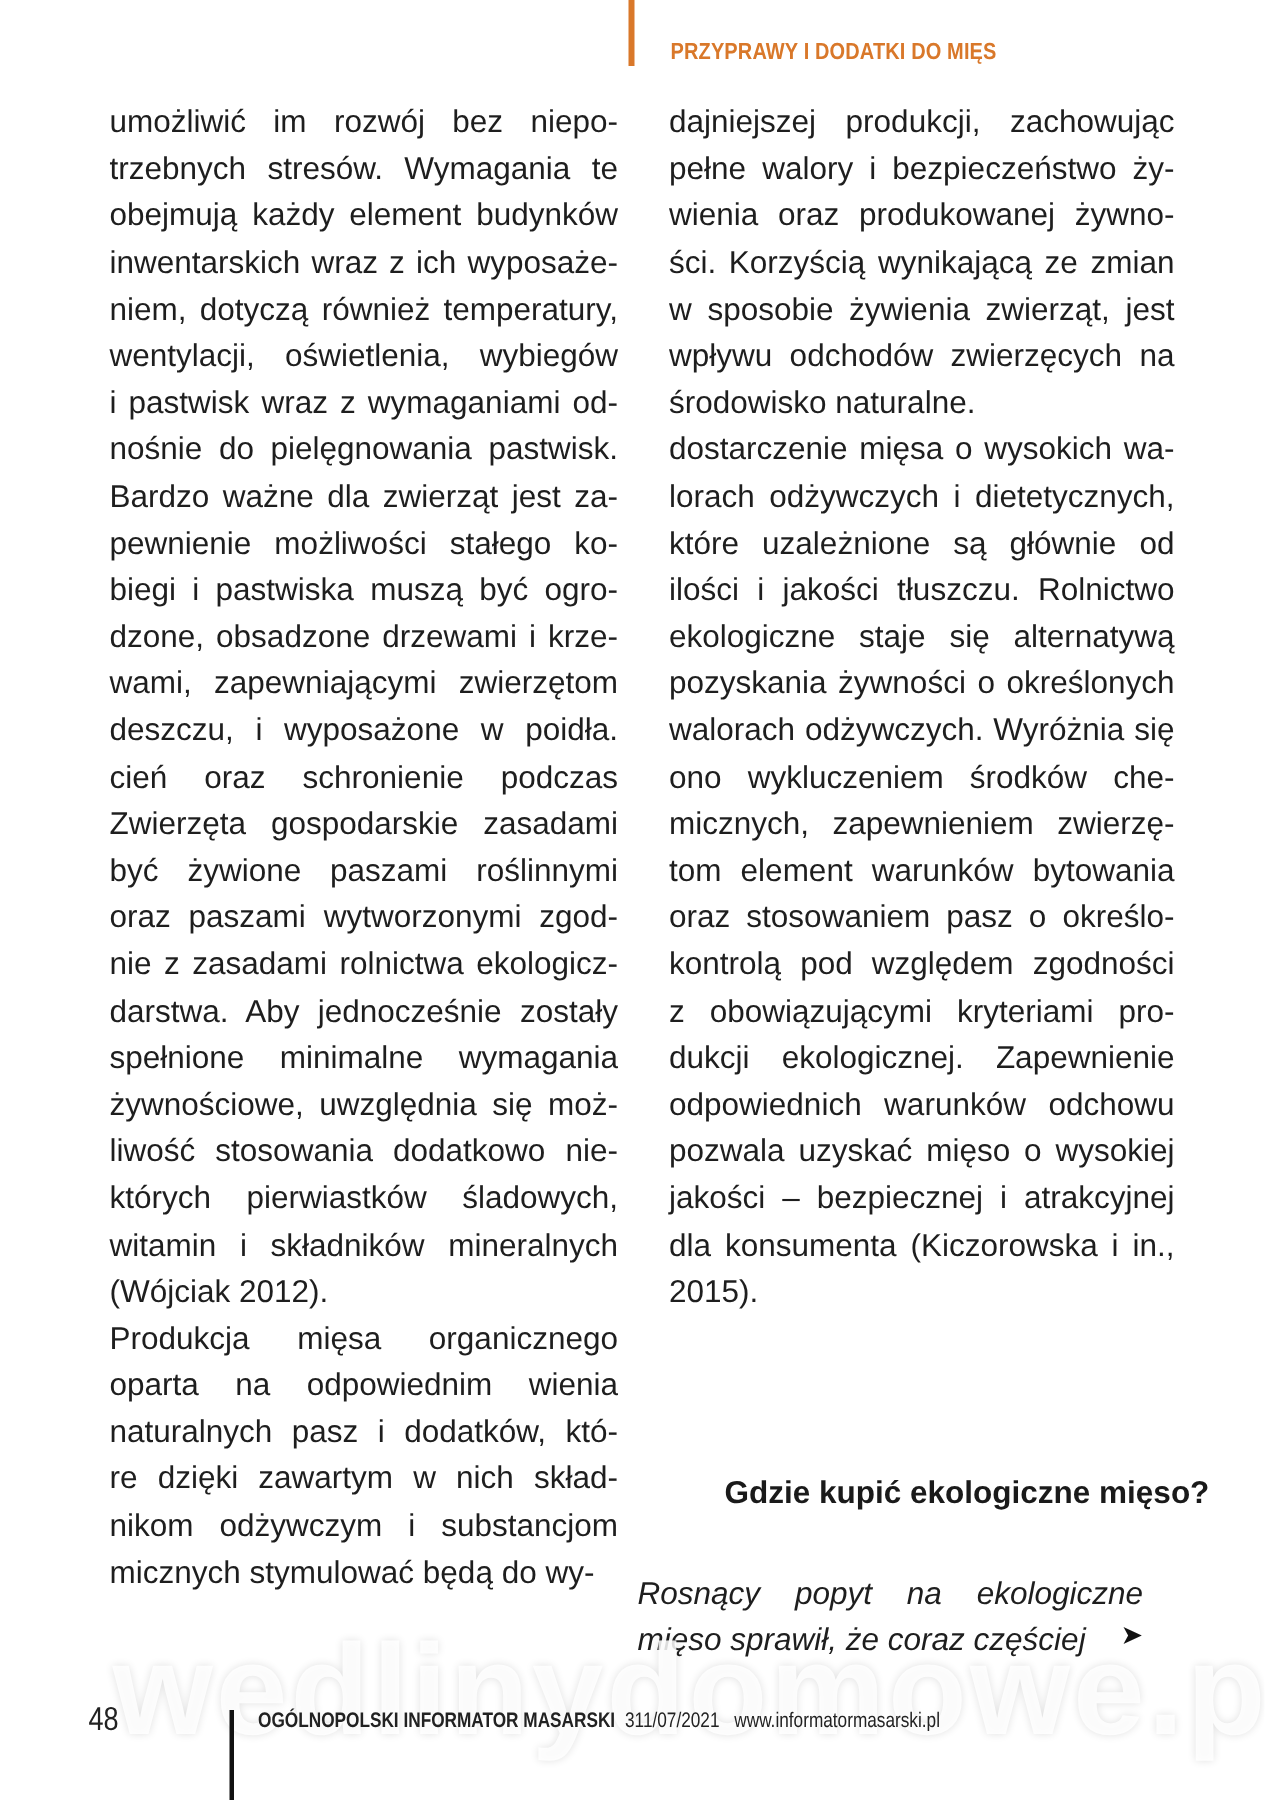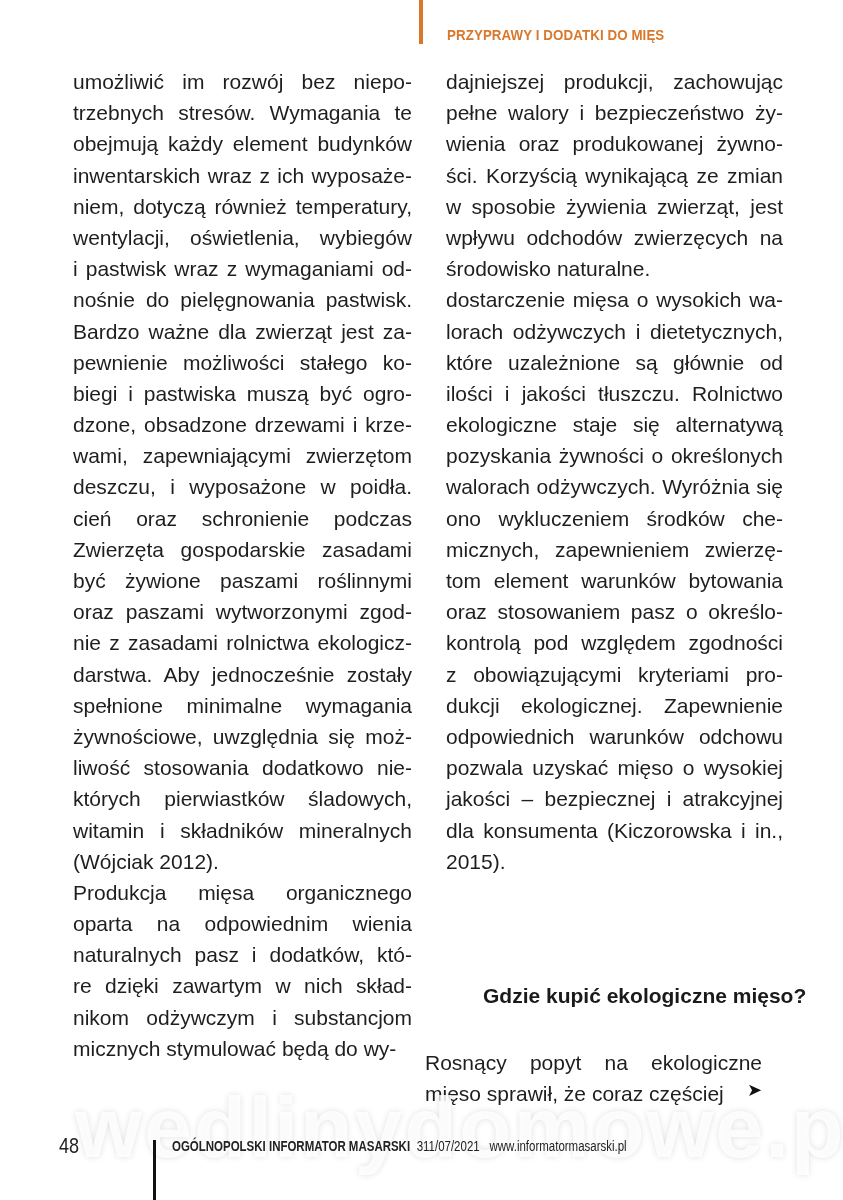--- a/index.html
+++ b/index.html
@@ -5,21 +5,21 @@
   html, body { margin: 0; padding: 0; background: #ffffff; }
   body { width: 843px; height: 1200px; position: relative; overflow: hidden; font-family: "Liberation Sans", sans-serif; color: #1e1e1e; }
   .hdr-bar { position: absolute; left: 419px; top: 0; width: 4px; height: 44px; background: #d9782a; }
   .hdr-title { position: absolute; left: 447px; top: 26px; font-family: "Liberation Sans", sans-serif; font-weight: bold; font-size: 15.5px; color: #d9782a; letter-spacing: 0.1px; transform: scaleX(0.86); transform-origin: left top; white-space: nowrap; }
   .col { position: absolute; top: 66px; font-size: 21px; line-height: 31.2px; text-align: justify; margin-left: 10px; }
   .col-left { left: 63px; width: 339px; }
   .col-right { left: 436px; width: 337px; }
   .line { display: block; text-align: justify; text-align-last: justify; white-space: nowrap; height: 31.2px; }
   .line.last { text-align-last: left; }
   .subhead { position: absolute; left: 441px; top: 984px; font-weight: bold; font-size: 21px; color: #1a1a1a; margin-left: 42px; }
-  .col-right2 { position: absolute; left: 425px; top: 1047px; width: 337px; font-size: 21px; line-height: 31.2px; }
+  .col-right2 { position: absolute; left: 425px; top: 1047px; width: 337px; font-size: 21px; line-height: 31.2px; font-style: italic; }
   .arrow { position: absolute; left: 747px; top: 1079px; font-size: 18px; color: #111; }
   .watermark { position: absolute; left: 75px; top: 1078px; font-size: 86px; font-weight: bold; color: rgba(255,255,255,0.85); text-shadow: 0 0 6px rgba(0,0,0,0.12); letter-spacing: 2px; white-space: nowrap; }
   .page-num { position: absolute; left: 59px; top: 1133px; font-size: 22px; color: #222; transform: scaleX(0.82); transform-origin: left top; }
   .footer-rule { position: absolute; left: 153px; top: 1140px; width: 3px; height: 60px; background: #111; }
   .footer-text { position: absolute; left: 172px; top: 1138px; font-size: 14px; color: #222; white-space: nowrap; transform: scaleX(0.82); transform-origin: left top; }
   .footer-text .pub { font-weight: bold; }
   .footer-text .issue { margin-left: 8px; }
   .footer-text .url { margin-left: 12px; }
 </style>
 </head>

